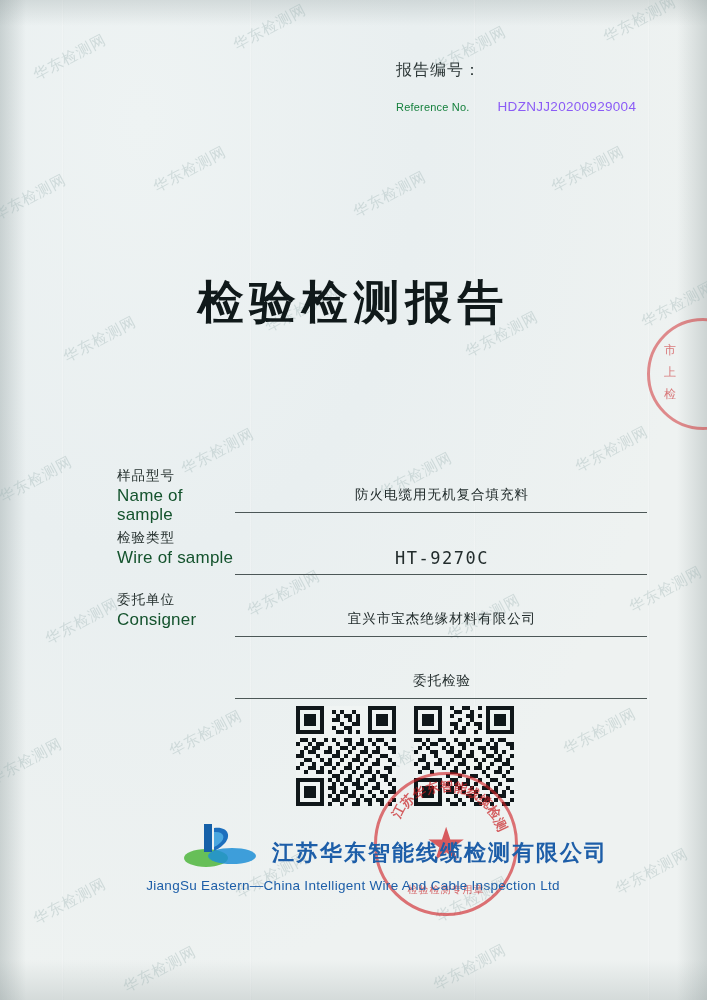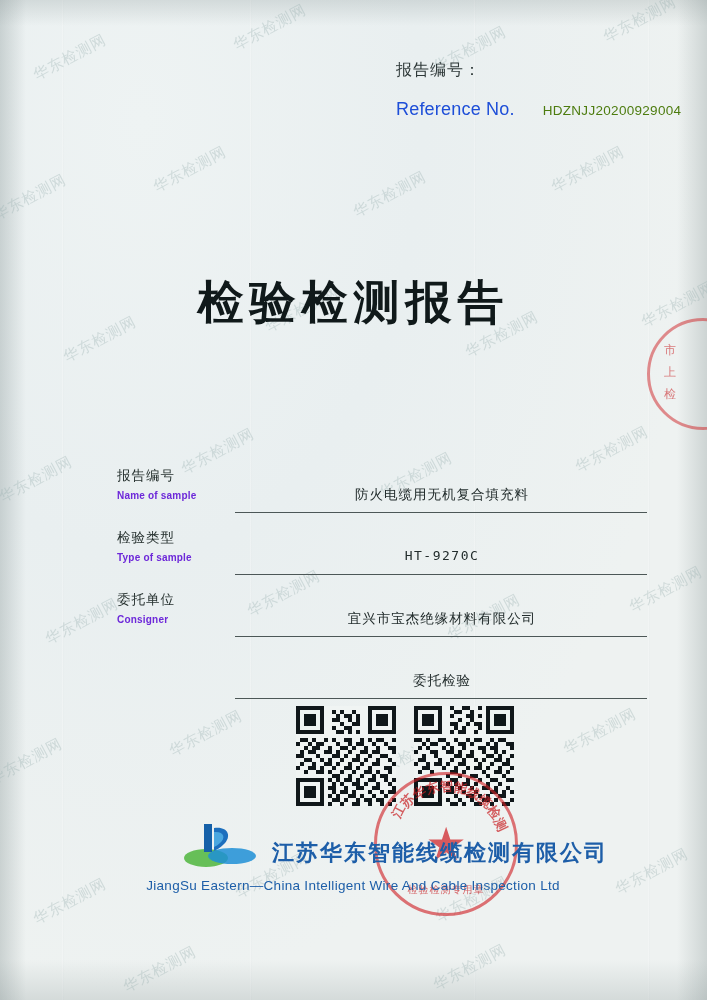--- a/index.html
+++ b/index.html
@@ -85,27 +85,27 @@
     letter-spacing: 1px;
     margin-bottom: 18px;
     color: #2e3838;
   }
   #ref-block .row {
     display: flex;
     align-items: baseline;
     gap: 28px;
   }
   #ref-block .en {
-    font-size: 18px;
-    color: #1d4ed8;
+    font-size: 11px;
+    color: #15803d;
     letter-spacing: .2px;
   }
   #ref-block .num {
     font-size: 13.5px;
-    color: #4d7c0f;
+    color: #8b5cf6;
     letter-spacing: .3px;
   }
 
   
   #title-cn {
     position: absolute;
     left: 0; top: 272px;
     width: 707px;
     text-align: center;
     font-family: "DejaVu Sans", sans-serif;
@@ -144,26 +144,25 @@
     width: 120px;
   }
   .field .lbl-cn {
     font-size: 13.5px;
     color: #26312f;
     letter-spacing: 1px;
     line-height: 18px;
     font-family: "DejaVu Sans", sans-serif;
   }
   .field .lbl-en {
-    font-size: 10px;
-    color: #6d28d9;
+    font-size: 17px;
+    color: #14532d;
     letter-spacing: .2px;
     line-height: 19px;
     margin-top: 2px;
-    font-weight: bold;
   }
   .field .value {
     position: absolute;
     left: 120px;
     right: 0;
     top: 20px;
     text-align: center;
     font-size: 13.5px;
     color: #222c2c;
     letter-spacing: 1px;
@@ -172,21 +171,21 @@
   .field .rule {
     position: absolute;
     left: 118px;
     right: 0;
     top: 46px;
     border-bottom: 1px solid #4c5757;
   }
   .field.mono .value {
     font-family: "DejaVu Sans Mono", monospace;
     letter-spacing: 1.5px;
-    font-size: 13px;
+    font-size: 17px;
   }
 
   
   .qr {
     position: absolute;
     image-rendering: pixelated;
   }
 
   
   #logo {
@@ -355,31 +354,31 @@
       <div class="num">HDZNJJ20200929004</div>
     </div>
   </div>
 
   <div id="title-cn">检验检测报告</div>
 
   <div id="fields">
 
     <div class="field">
       <div class="labels">
-        <div class="lbl-cn">报告编号</div>
+        <div class="lbl-cn">样品型号</div>
         <div class="lbl-en">Name of sample</div>
       </div>
       <div class="value">防火电缆用无机复合填充料</div>
       <div class="rule"></div>
     </div>
 
     <div class="field mono">
       <div class="labels">
         <div class="lbl-cn">检验类型</div>
-        <div class="lbl-en">Type of sample</div>
+        <div class="lbl-en">Wire of sample</div>
       </div>
       <div class="value">HT-9270C</div>
       <div class="rule"></div>
     </div>
 
     <div class="field">
       <div class="labels">
         <div class="lbl-cn">委托单位</div>
         <div class="lbl-en">Consigner</div>
       </div>

